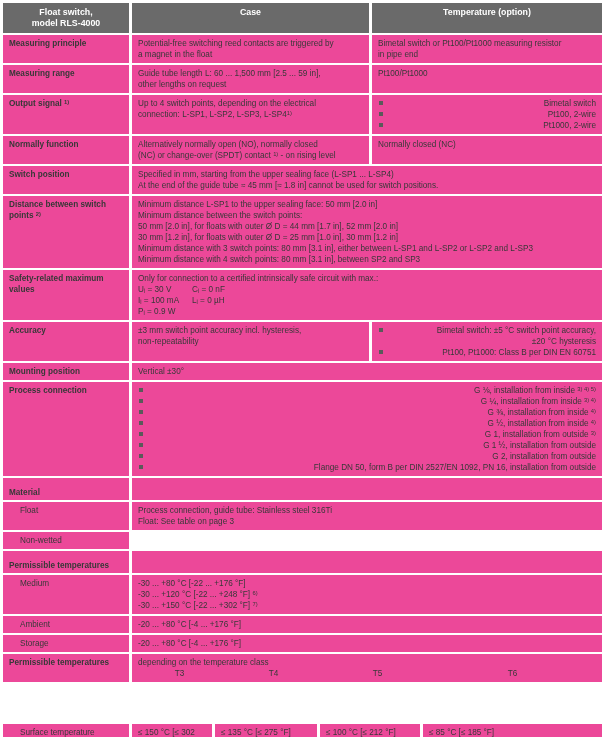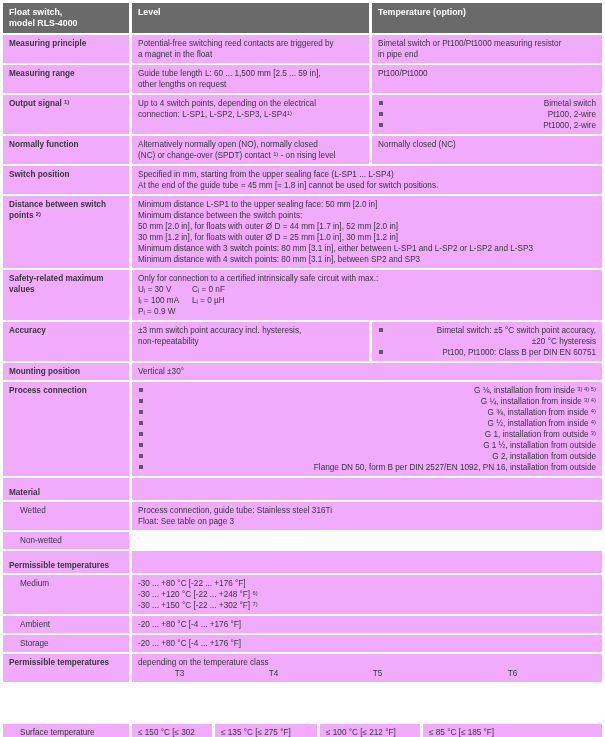--- a/index.html
+++ b/index.html
@@ -6,22 +6,22 @@
   body{
     width:605px;height:737px;overflow:hidden;background:#ffffff;
     font-family:"Liberation Sans","DejaVu Sans",sans-serif;
     font-size:8.2px;line-height:11px;color:#383838;
     -webkit-font-smoothing:antialiased;
   }
   .sheet{padding:3px 3px 0 3px;display:flex;flex-direction:column;gap:2px;}
   .row{display:grid;column-gap:3px;grid-template-columns:126px 1fr;}
   .row.split{grid-template-columns:126px 237px 1fr;}
   .row.tcols{grid-template-columns:126px 80px 102px 100px 1fr;margin-top:40px;}
-  .cell{background:#f0abfc;padding:3px 6px;}
-  .hdr .cell{background:#6a6a6a;color:#ffffff;font-weight:bold;font-size:8.8px;padding:4px 6px;}
+  .cell{background:#ec4899;padding:3px 6px;}
+  .hdr .cell{background:#6a6a6a;color:#ffffff;font-weight:bold;font-size:8.8px;padding:4px 6px;text-align:center;}
   .lab{font-weight:bold;}
   .lab.ind{font-weight:normal;padding-left:17px;}
   .sect .cell{padding-top:9px;padding-bottom:2px;}
   .ln{display:block;}
   .sup{font-size:5.8px;position:relative;top:-2px;line-height:1;}
   .bul{display:flex;}
   .sq{width:4px;height:4px;background:#5a5a5a;margin:3px 6px 0 1px;flex:none;}
   .bt{flex:1;text-align:right;}
   .safety-grid{display:grid;grid-template-columns:54px auto;width:130px;}
   .tclass-line{display:grid;grid-template-columns:83px 105px 103px 1fr;text-align:center;}
@@ -29,21 +29,21 @@
 </head>
 <body>
 
 <div class="sheet">
 
   <div class="row split hdr">
     <div class="cell">
       <span class="ln">Float switch,</span>
       <span class="ln">model RLS-4000</span>
     </div>
-    <div class="cell">Level</div>
+    <div class="cell">Case</div>
     <div class="cell">Temperature (option)</div>
   </div>
 
   <div class="row split">
     <div class="cell lab">Measuring principle</div>
     <div class="cell">
       <span class="ln">Potential-free switching reed contacts are triggered by</span>
       <span class="ln">a magnet in the float</span>
     </div>
     <div class="cell">
@@ -203,21 +203,21 @@
         </div>
     </div>
   </div>
 
   <div class="row sect">
     <div class="cell lab">Material</div>
     <div class="cell"></div>
   </div>
 
   <div class="row">
-    <div class="cell lab ind">Wetted</div>
+    <div class="cell lab ind">Float</div>
     <div class="cell">
       <span class="ln">Process connection, guide tube: Stainless steel 316Ti</span>
       <span class="ln">Float: See table on page 3</span>
     </div>
   </div>
 
   <div class="row">
     <div class="cell lab ind">Non-wetted</div>
   </div>
 

